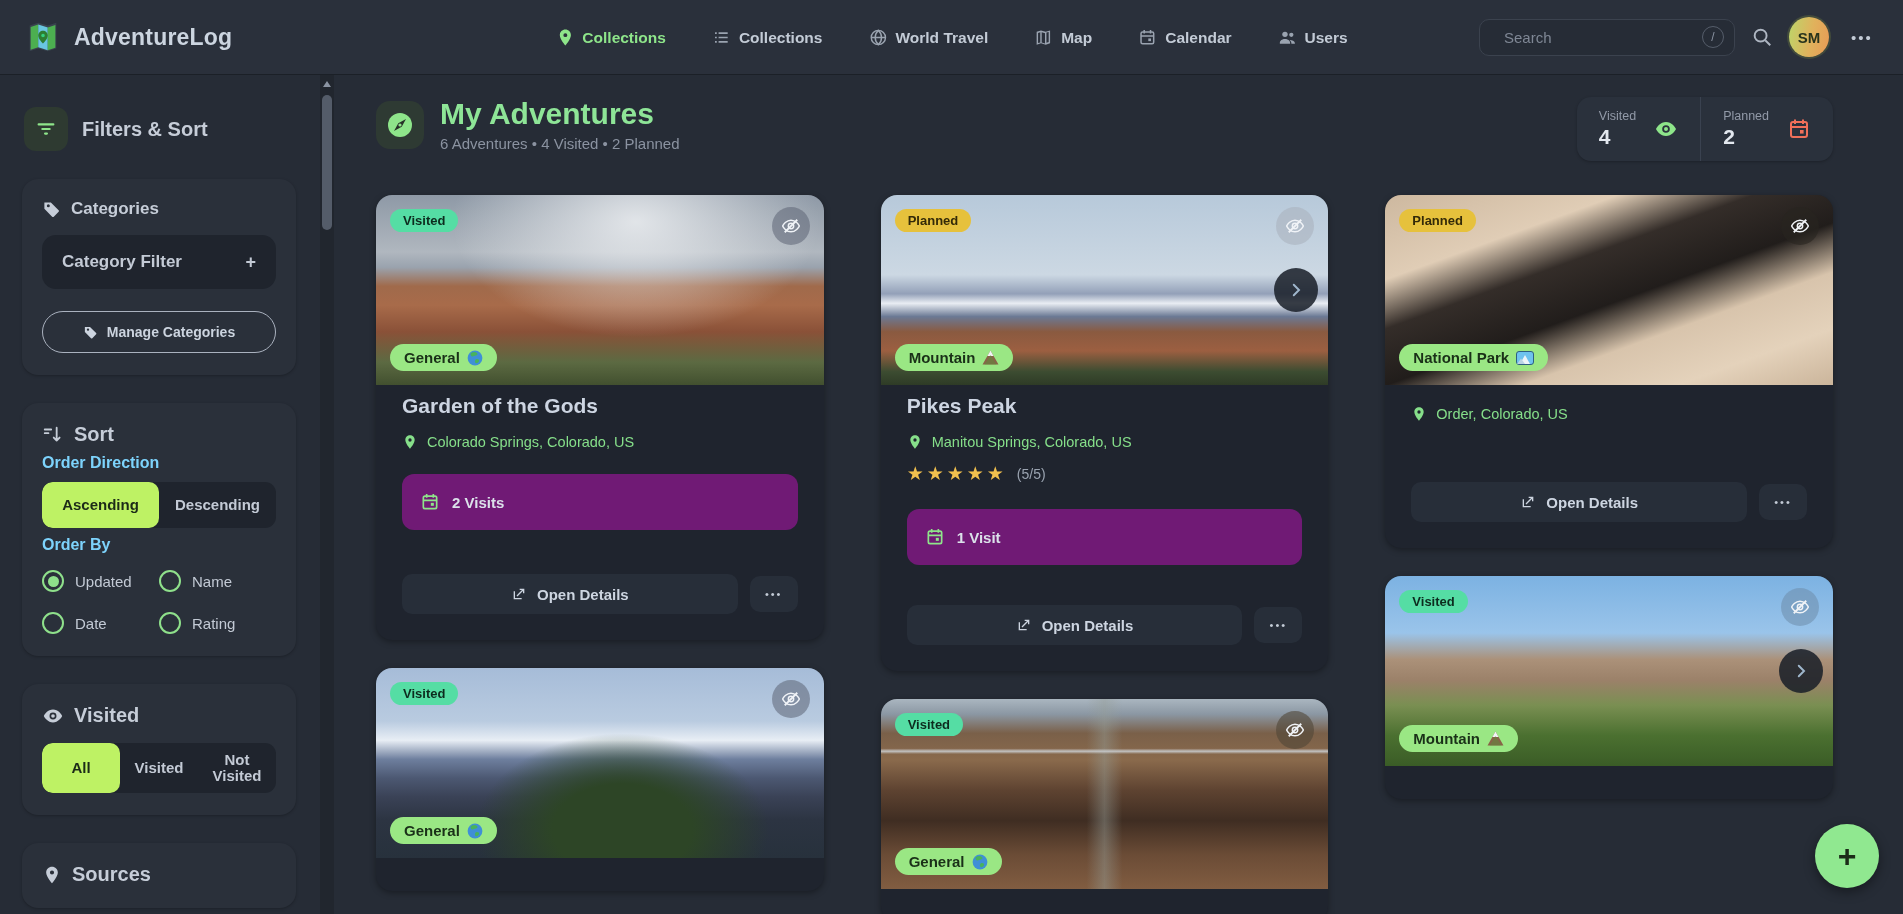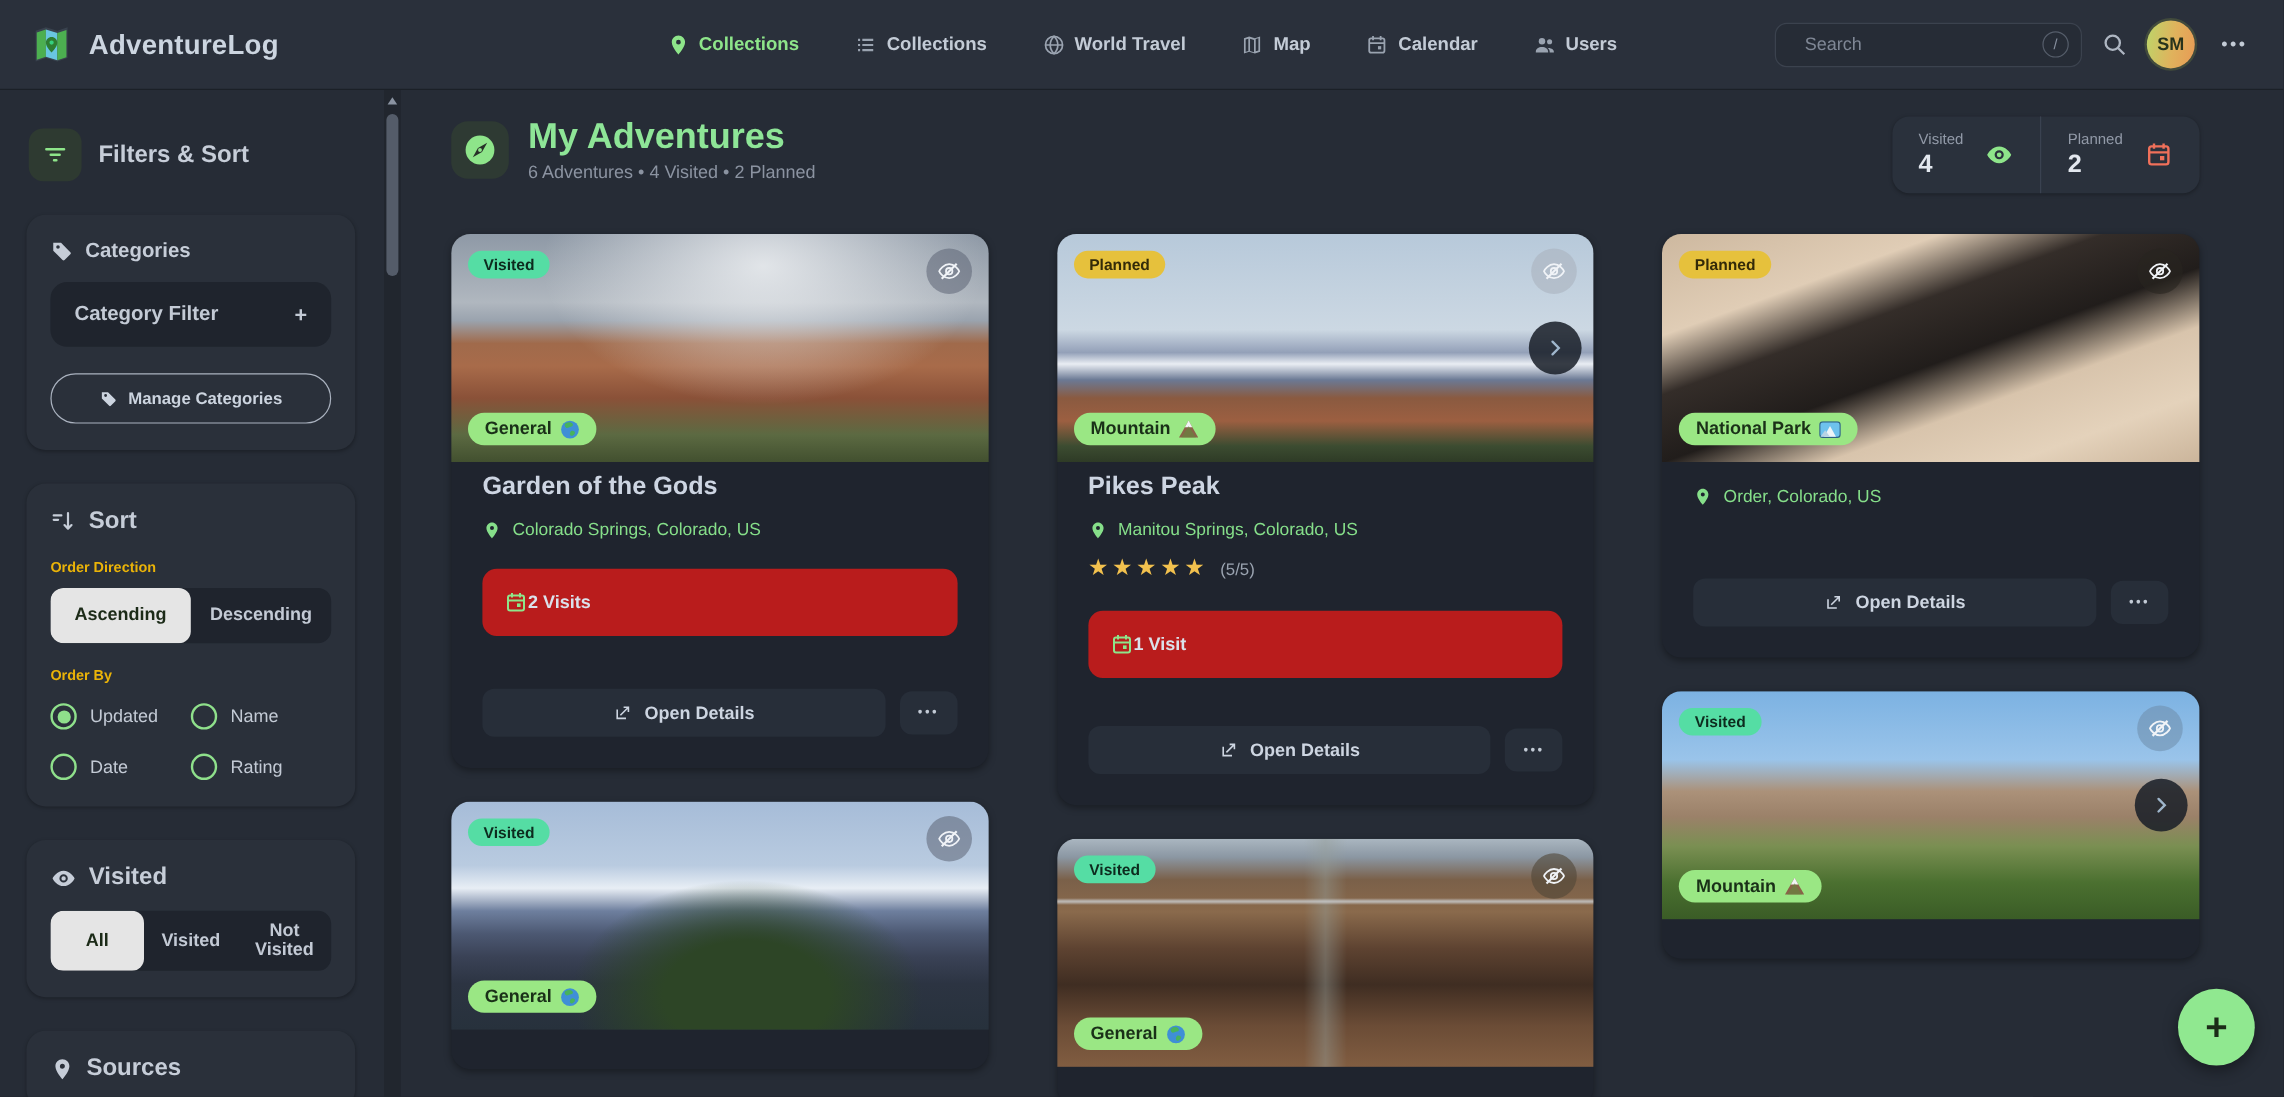--- a/index.html
+++ b/index.html
@@ -59,27 +59,27 @@
   .side-card-heading .hicon { width:19px; height:19px; color:#c6cdd8; display:flex; }
   .collapse-row { margin-top:16px; background:#1f242d; border-radius:14px; height:54px;
     display:flex; align-items:center; justify-content:space-between; padding:0 20px; cursor:pointer; }
   .collapse-label { font-size:17px; font-weight:bold; color:#c3cad5; }
   .collapse-plus { font-size:18px; color:#c3cad5; font-weight:bold; }
   .outline-btn { margin-top:22px; height:42px; border:1px solid #aab2bf; border-radius:999px;
     display:flex; align-items:center; justify-content:center; gap:9px; color:#ccd4df;
     font-size:14px; font-weight:bold; cursor:pointer; background:transparent; width:100%;
     font-family:inherit; }
   .outline-btn .hicon { width:15px; height:15px; display:flex; }
-  .sub-label { margin-top:20px; font-size:12px; font-weight:bold; color:#eab308; }
+  .sub-label { margin-top:8px; font-size:16px; font-weight:bold; color:#7dd3fc; }
   .seg-toggle { margin-top:10px; background:#1f242d; border-radius:11px; display:flex;
     overflow:hidden; }
   .seg { flex:1; height:46px; display:flex; align-items:center; justify-content:center;
     font-size:15px; font-weight:bold; color:#c3cad5; cursor:pointer; text-align:center;
     line-height:1.1; padding:0 6px; }
-  .seg.active { background:#e5e5e5; color:#1c2b18; border-radius:10px; }
+  .seg.active { background:#bef264; color:#1c2b18; border-radius:10px; }
   .radio-grid { margin-top:16px; display:grid; grid-template-columns:1fr 1fr; row-gap:20px; }
   .radio-item { display:flex; align-items:center; gap:11px; font-size:15px; color:#c3cad5;
     cursor:pointer; }
   .radio-circle { width:22px; height:22px; border:2px solid #8fe08b; border-radius:50%;
     display:flex; align-items:center; justify-content:center; flex-shrink:0; }
   .radio-circle .dot { width:11px; height:11px; border-radius:50%; background:transparent; }
   .radio-item.checked .radio-circle .dot { background:#8fe08b; }
 
   
   .main-header { display:flex; align-items:flex-start; }
@@ -116,22 +116,22 @@
     width:44px; height:44px; border-radius:50%; background:rgba(24,29,39,.85); color:#9fb6cc;
     display:flex; align-items:center; justify-content:center; cursor:pointer; }
   .card-body { padding:7px 26px 26px; }
   .card-title { font-size:21px; font-weight:bold; color:#cdd5e2; line-height:1.35; }
   .loc-row { margin-top:14px; display:flex; align-items:center; gap:9px; color:#86df8a;
     font-size:14.5px; }
   .loc-row .hicon { width:16px; height:16px; display:flex; flex-shrink:0; }
   .stars-row { margin-top:12px; display:flex; align-items:center; gap:10px; }
   .stars { color:#f2c14e; font-size:19px; letter-spacing:3px; }
   .rating-text { color:#9aa3b0; font-size:14px; }
-  .visits-box { margin-top:24px; background:#b91c1c; border-radius:12px; height:56px;
-    display:flex; align-items:center; gap:0; padding:0 18px; }
+  .visits-box { margin-top:24px; background:#701a75; border-radius:12px; height:56px;
+    display:flex; align-items:center; gap:12px; padding:0 18px; }
   .visits-box .hicon { width:20px; height:20px; color:#8ee58a; display:flex; }
   .visits-text { font-size:15px; font-weight:bold; color:#dbe1ea; }
   .card-footer { display:flex; gap:12px; align-items:center; }
   .open-details { flex:1; height:40px; background:#272e39; border-radius:10px; display:flex;
     align-items:center; justify-content:center; gap:10px; color:#cdd5e1; font-size:15px;
     font-weight:bold; cursor:pointer; }
   .open-details .hicon { width:16px; height:16px; display:flex; }
   .more-btn { width:48px; height:36px; background:#272e39; border-radius:10px; display:flex;
     align-items:center; justify-content:center; color:#c3cbd6; font-size:11px; letter-spacing:2px;
     cursor:pointer; }

